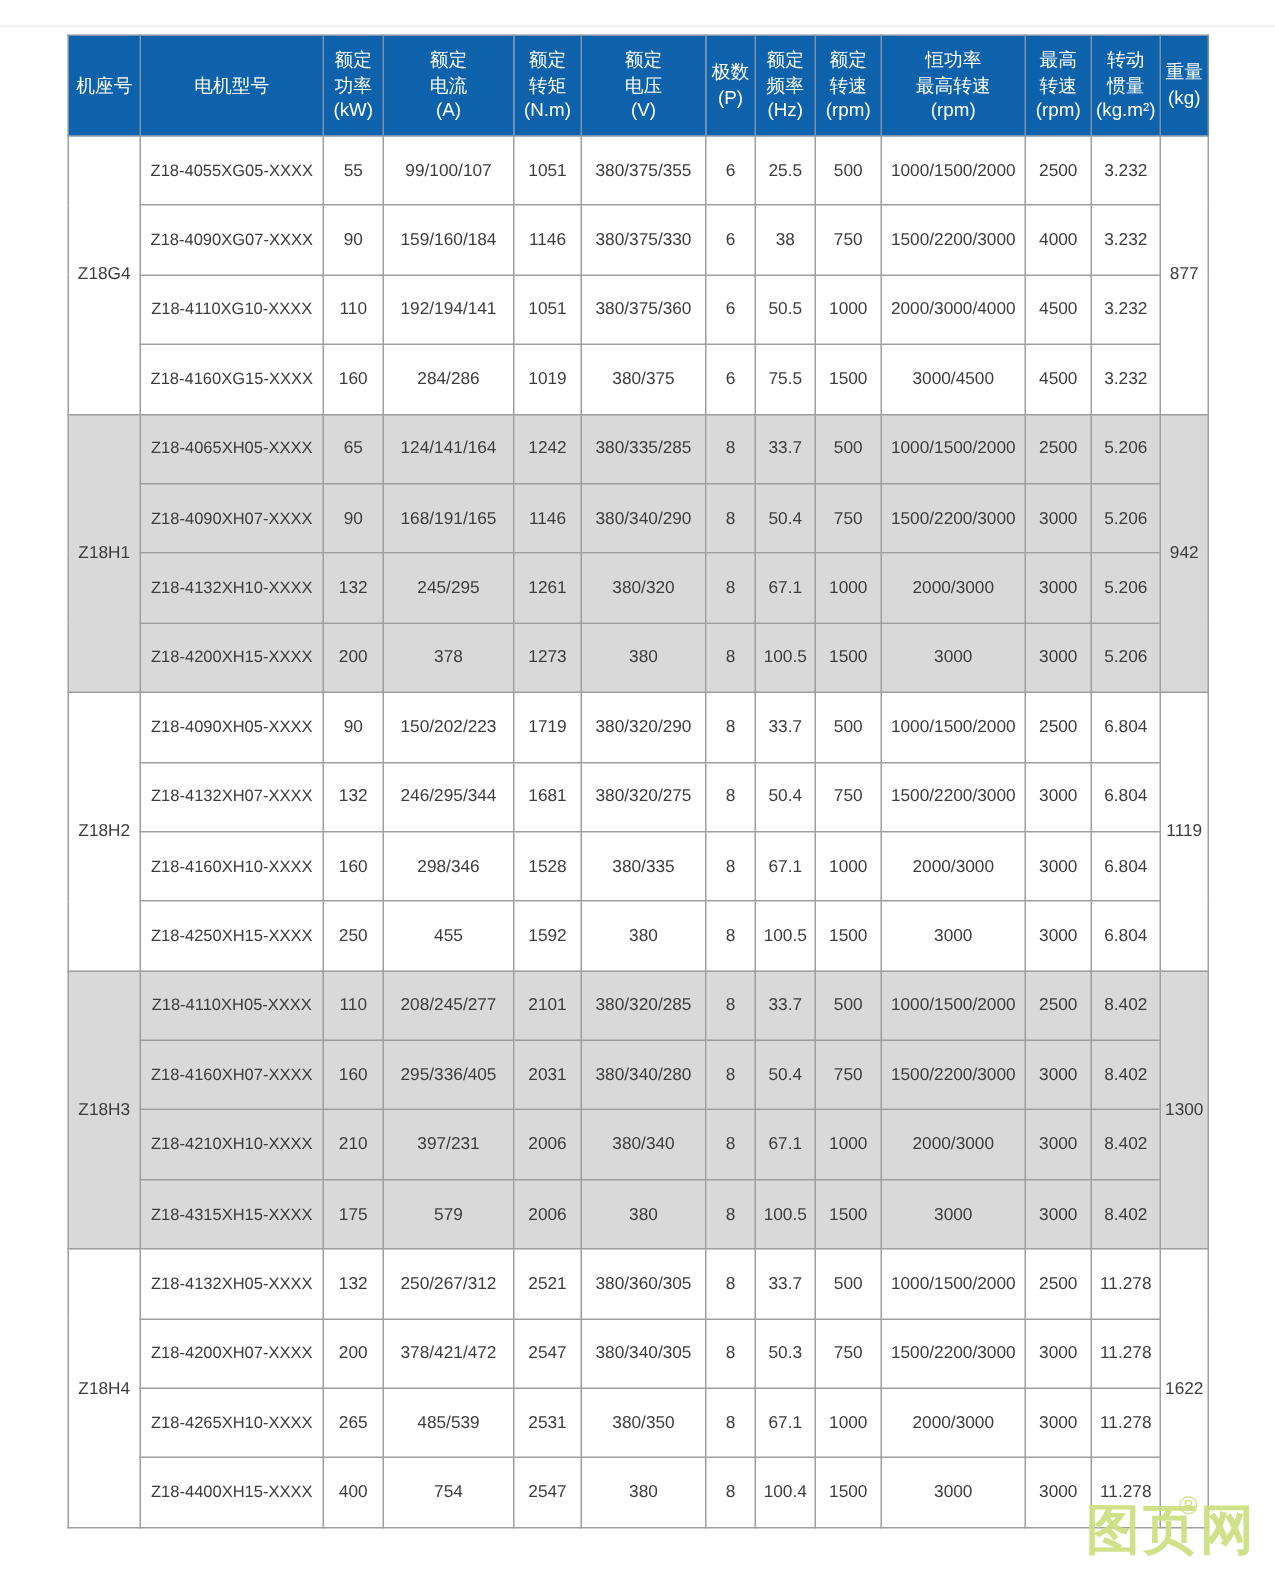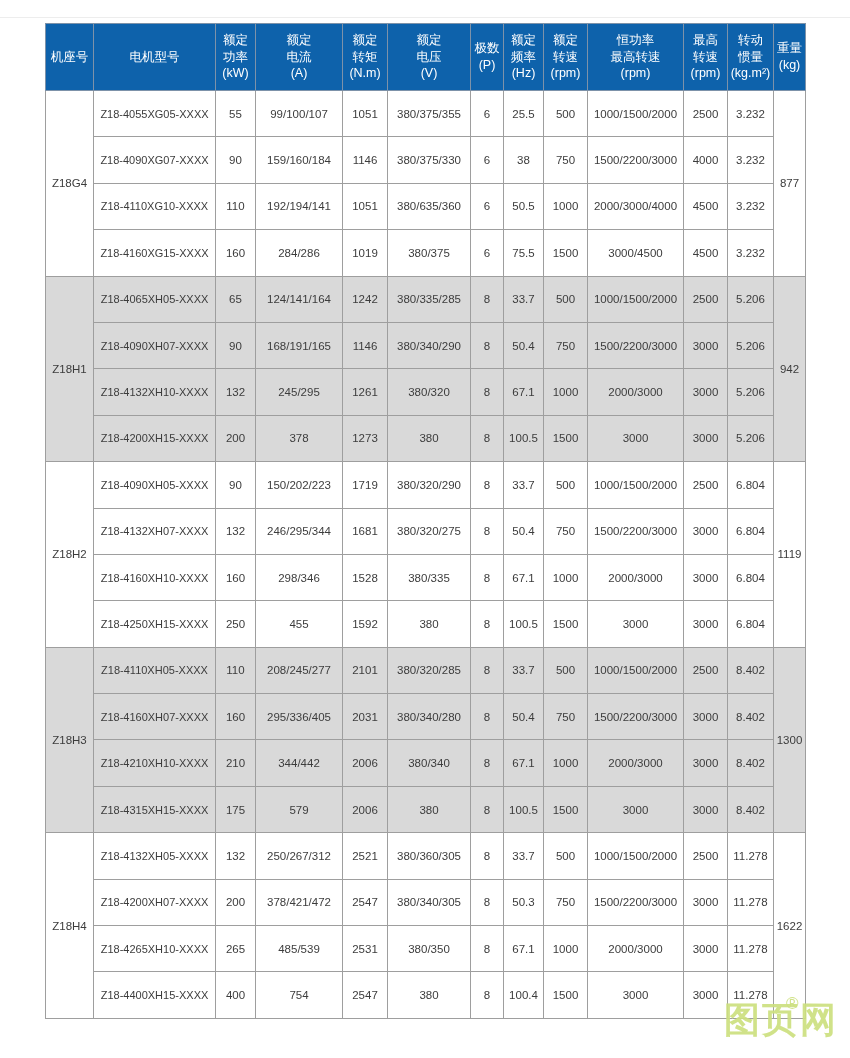--- a/index.html
+++ b/index.html
@@ -130,21 +130,21 @@
           <td class="speed-cell">750</td>
           <td class="cps_speed-cell">1500/2200/3000</td>
           <td class="max_speed-cell">4000</td>
           <td class="inertia-cell">3.232</td>
         </tr>
         <tr>
           <td class="model-cell">Z18-4110XG10-XXXX</td>
           <td class="power-cell">110</td>
           <td class="current-cell">192/194/141</td>
           <td class="torque-cell">1051</td>
-          <td class="voltage-cell">380/635/360</td>
+          <td class="voltage-cell">380/375/360</td>
           <td class="poles-cell">6</td>
           <td class="freq-cell">50.5</td>
           <td class="speed-cell">1000</td>
           <td class="cps_speed-cell">2000/3000/4000</td>
           <td class="max_speed-cell">4500</td>
           <td class="inertia-cell">3.232</td>
         </tr>
         <tr>
           <td class="model-cell">Z18-4160XG15-XXXX</td>
           <td class="power-cell">160</td>
@@ -296,21 +296,21 @@
           <td class="poles-cell">8</td>
           <td class="freq-cell">50.4</td>
           <td class="speed-cell">750</td>
           <td class="cps_speed-cell">1500/2200/3000</td>
           <td class="max_speed-cell">3000</td>
           <td class="inertia-cell">8.402</td>
         </tr>
         <tr>
           <td class="model-cell">Z18-4210XH10-XXXX</td>
           <td class="power-cell">210</td>
-          <td class="current-cell">344/442</td>
+          <td class="current-cell">397/231</td>
           <td class="torque-cell">2006</td>
           <td class="voltage-cell">380/340</td>
           <td class="poles-cell">8</td>
           <td class="freq-cell">67.1</td>
           <td class="speed-cell">1000</td>
           <td class="cps_speed-cell">2000/3000</td>
           <td class="max_speed-cell">3000</td>
           <td class="inertia-cell">8.402</td>
         </tr>
         <tr>

